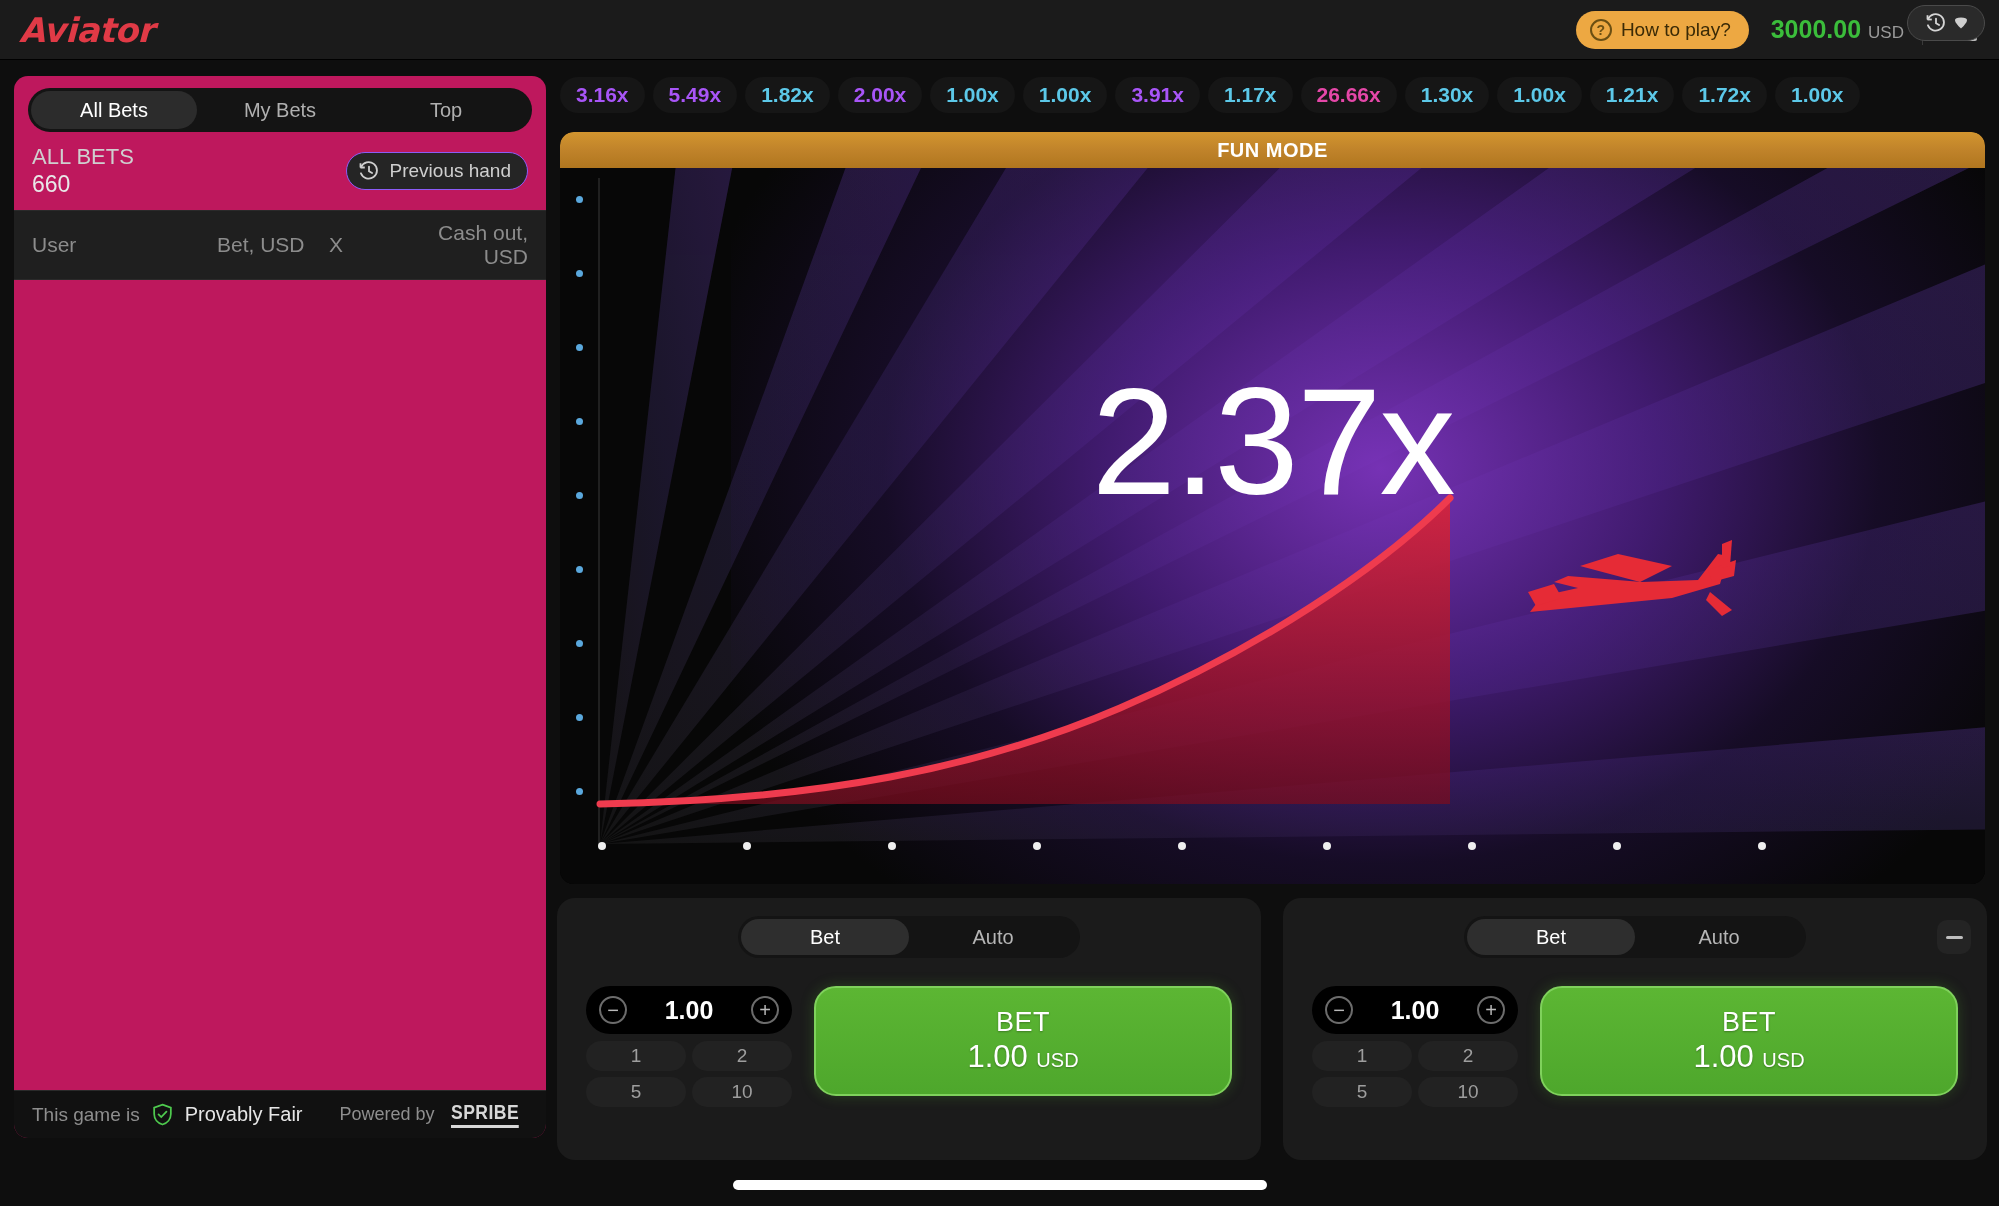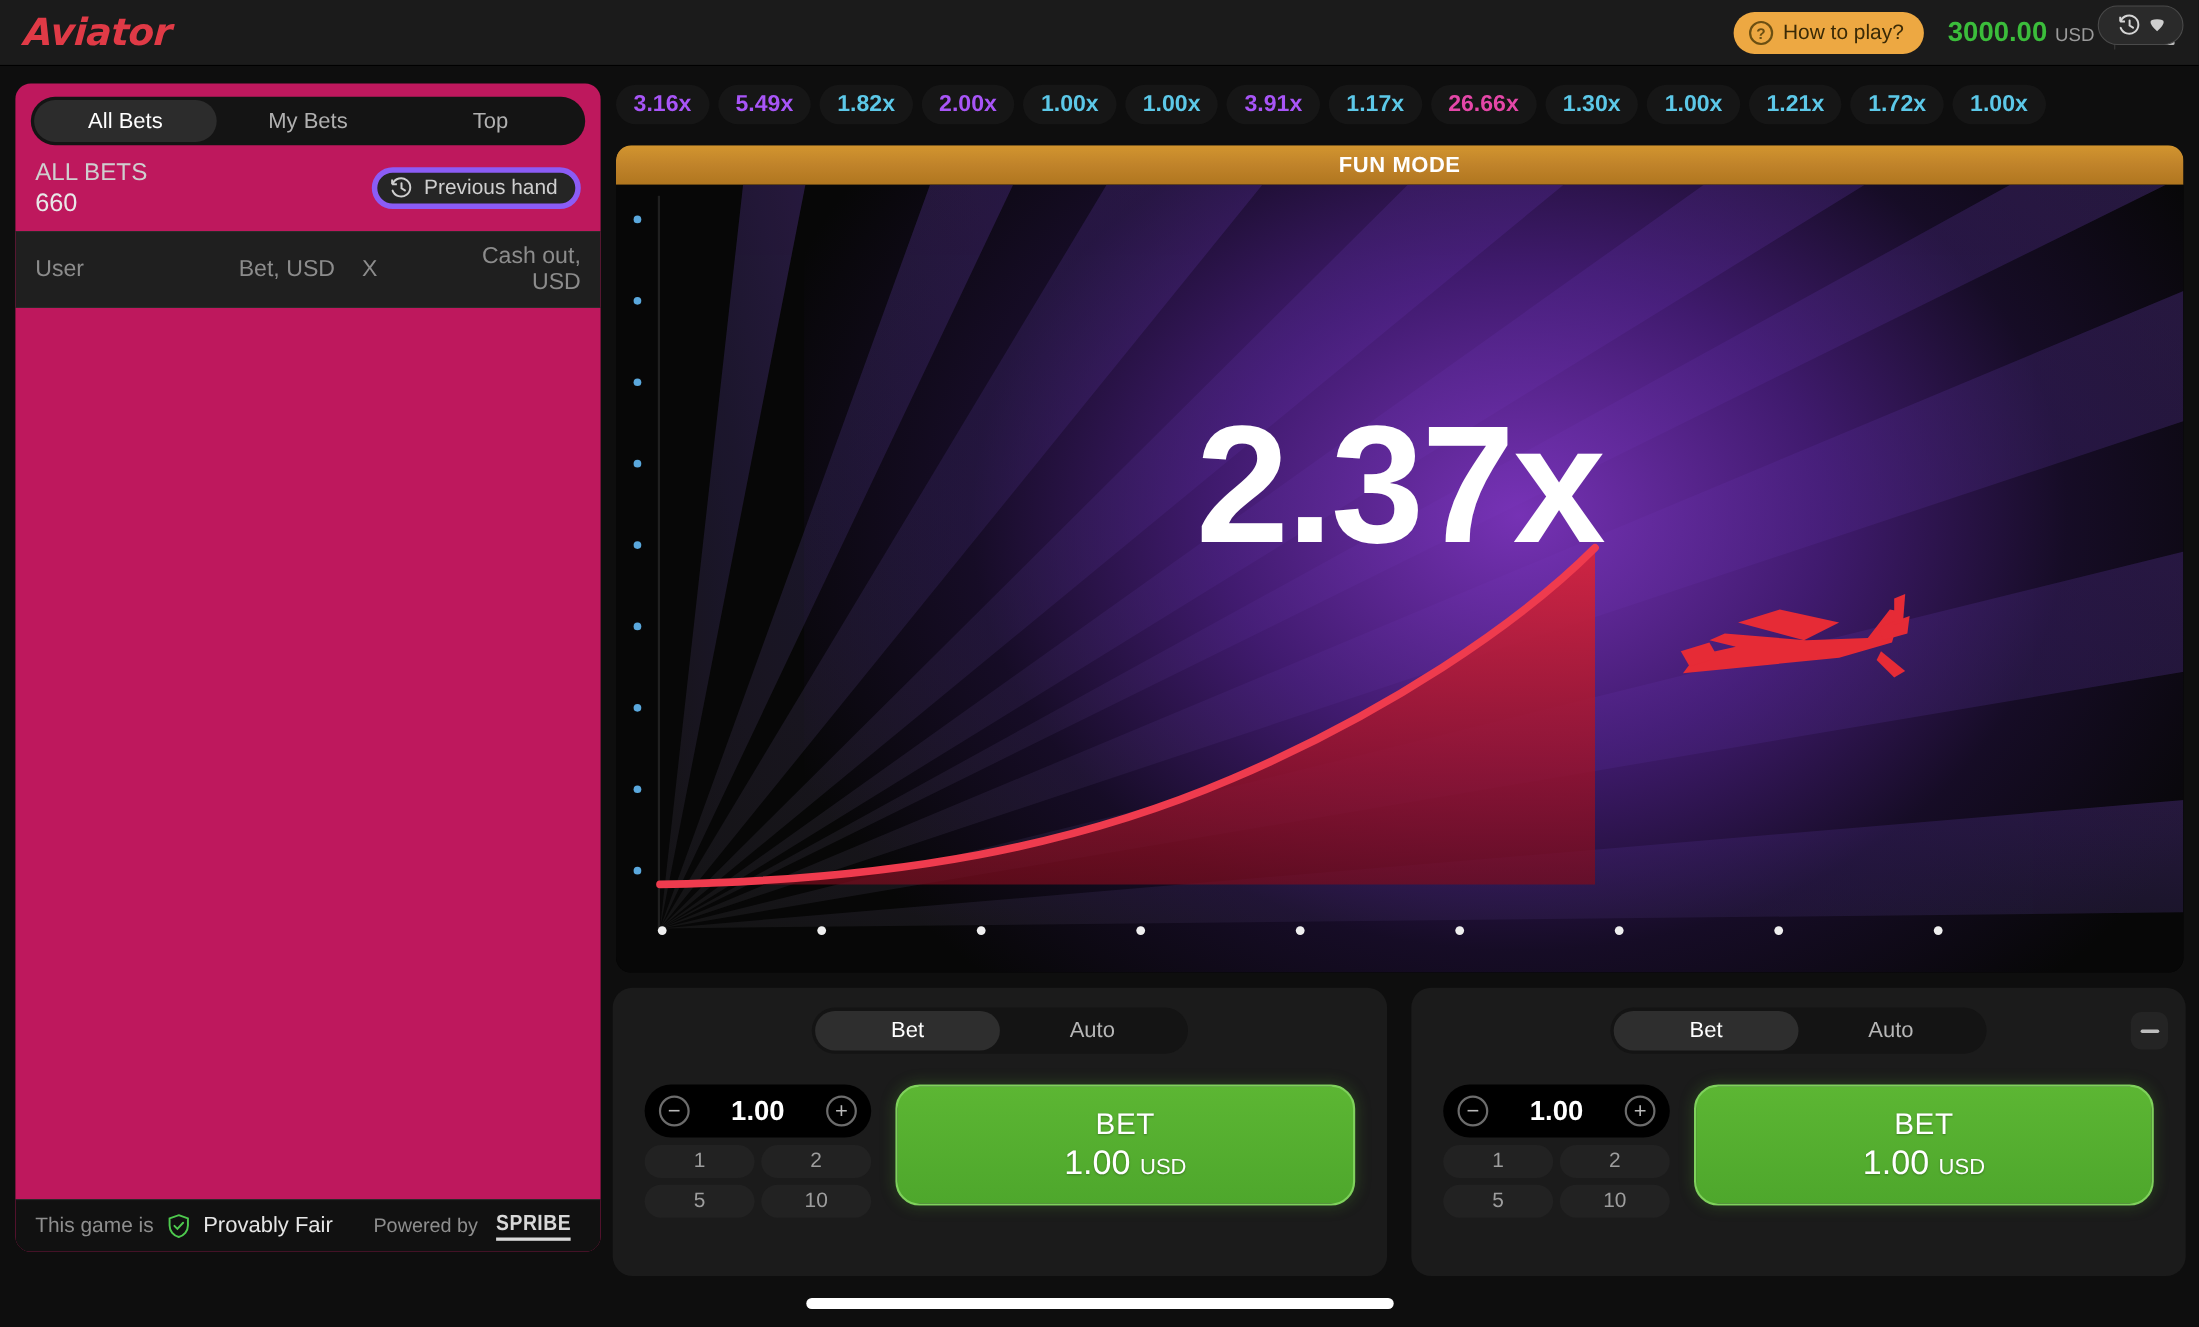--- a/index.html
+++ b/index.html
@@ -71,21 +71,21 @@
   }
   .tab.active { background: #2c2c2c; color: #fff; }
   .allbets-row {
     display: flex; align-items: center; justify-content: space-between;
     padding: 6px 18px 12px 18px;
   }
   .allbets-label { color: #cfcfcf; font-size: 22px; line-height: 1.22; }
   .allbets-count { color: #e8e8e8; font-size: 23px; }
   .prev-hand {
     display: flex; align-items: center; gap: 9px;
-    background: #252525; border: 5px solid #8b5cf6;
+    background: #252525; border: 1px solid #8b5cf6;
     border-radius: 20px; height: 38px; padding: 0 16px 0 10px;
     color: #cfcfcf; font-size: 19px; cursor: pointer;
   }
   .ico-clock { width: 24px; height: 24px; display: block; }
   .bets-head {
     display: flex; align-items: center;
     padding: 10px 18px; font-size: 21px; color: #8c8c8c;
     border-top: 1px solid #2a2a2a; border-bottom: 1px solid #2a2a2a;
     background: #1f1f1f;
   }
@@ -168,21 +168,21 @@
     position: absolute; left: 16px; width: 7px; height: 7px; border-radius: 50%;
     background: #5aa8dd;
   }
   .xdot {
     position: absolute; bottom: 34px; width: 8px; height: 8px; border-radius: 50%;
     background: #efefef;
   }
   .mult-display {
     position: absolute; left: 0; right: 0; top: 186px;
     text-align: center;
-    font-size: 152px; font-weight: bold; color: #fff;
+    font-size: 152px; font-weight: normal; color: #fff;
     letter-spacing: -2px; z-index: 6;
     font-family: "Liberation Sans", sans-serif;
   }
   .curve-svg { position: absolute; inset: 0; z-index: 4; }
   .plane { position: absolute; z-index: 5; left: 962px; top: 358px; }
 
   
   .panels {
     position: absolute; left: 557px; top: 898px;
     width: 1430px; height: 262px;

